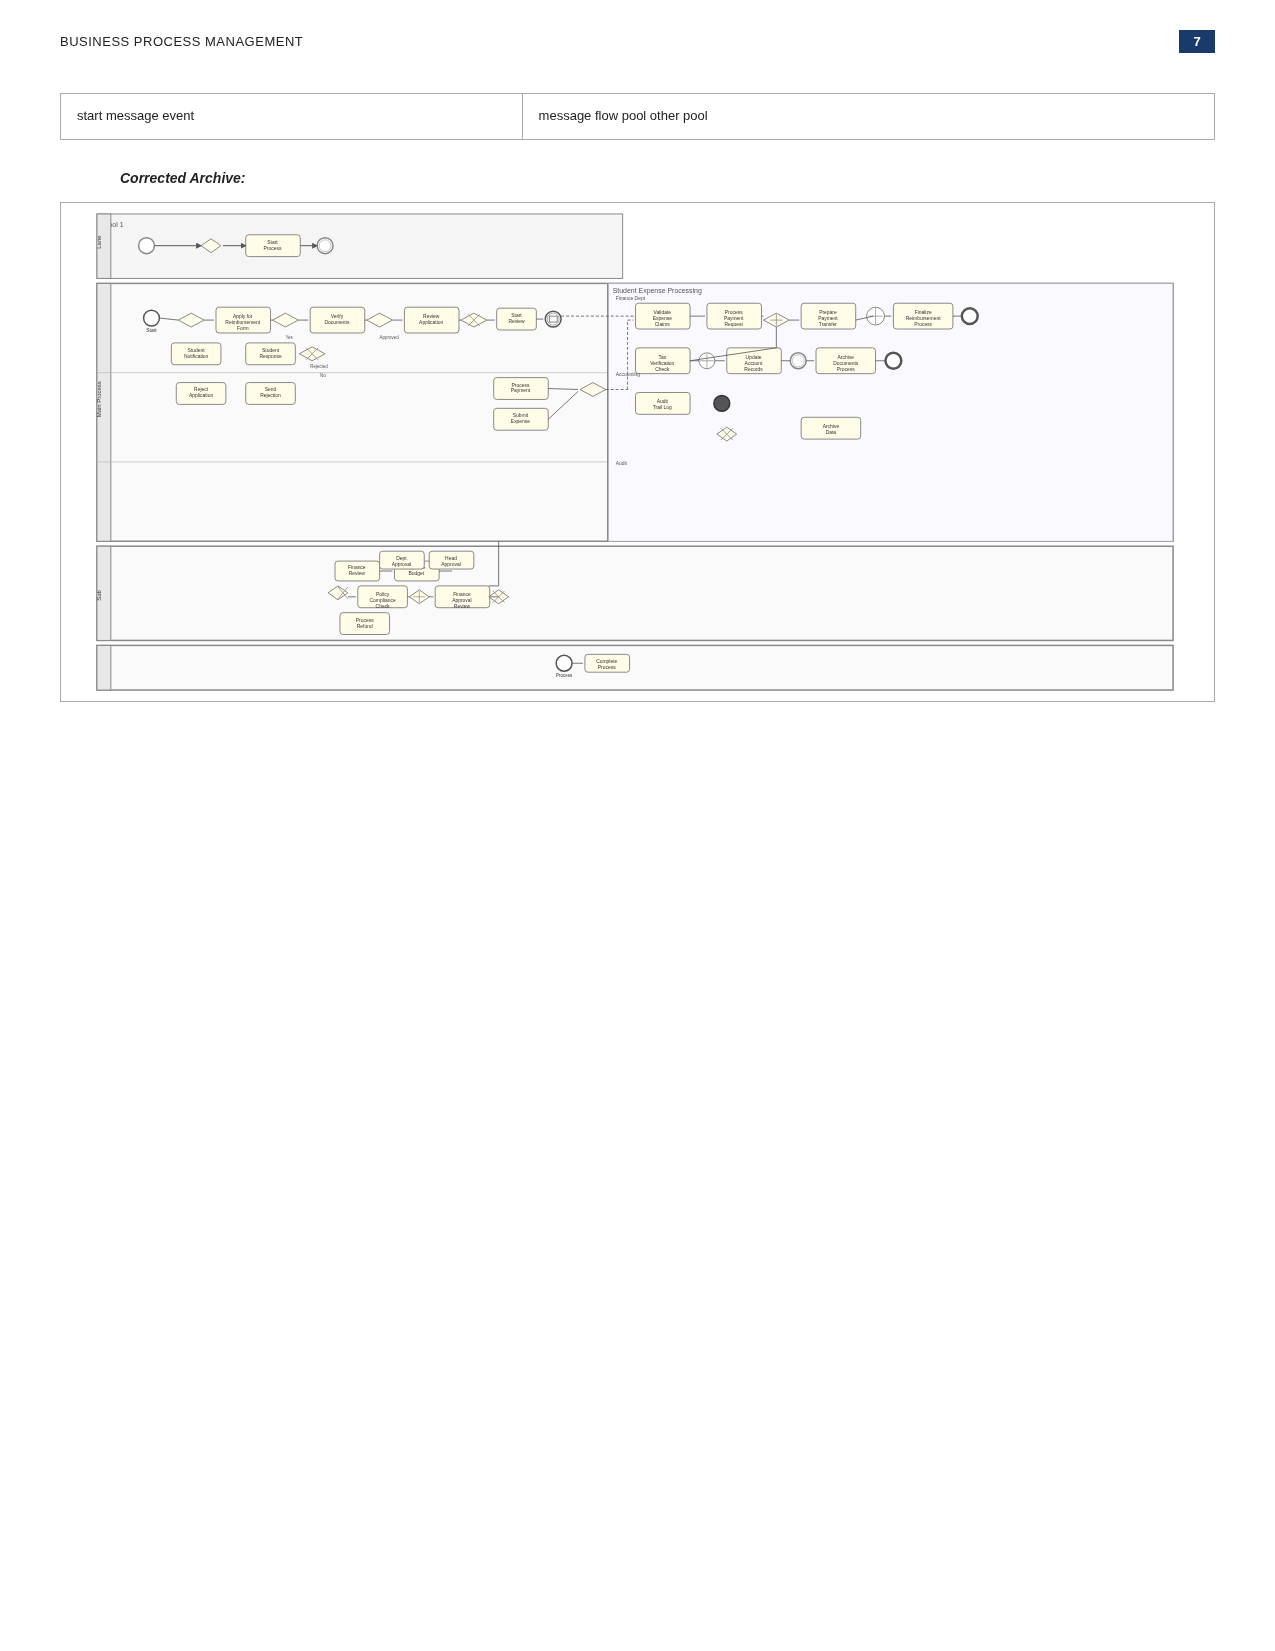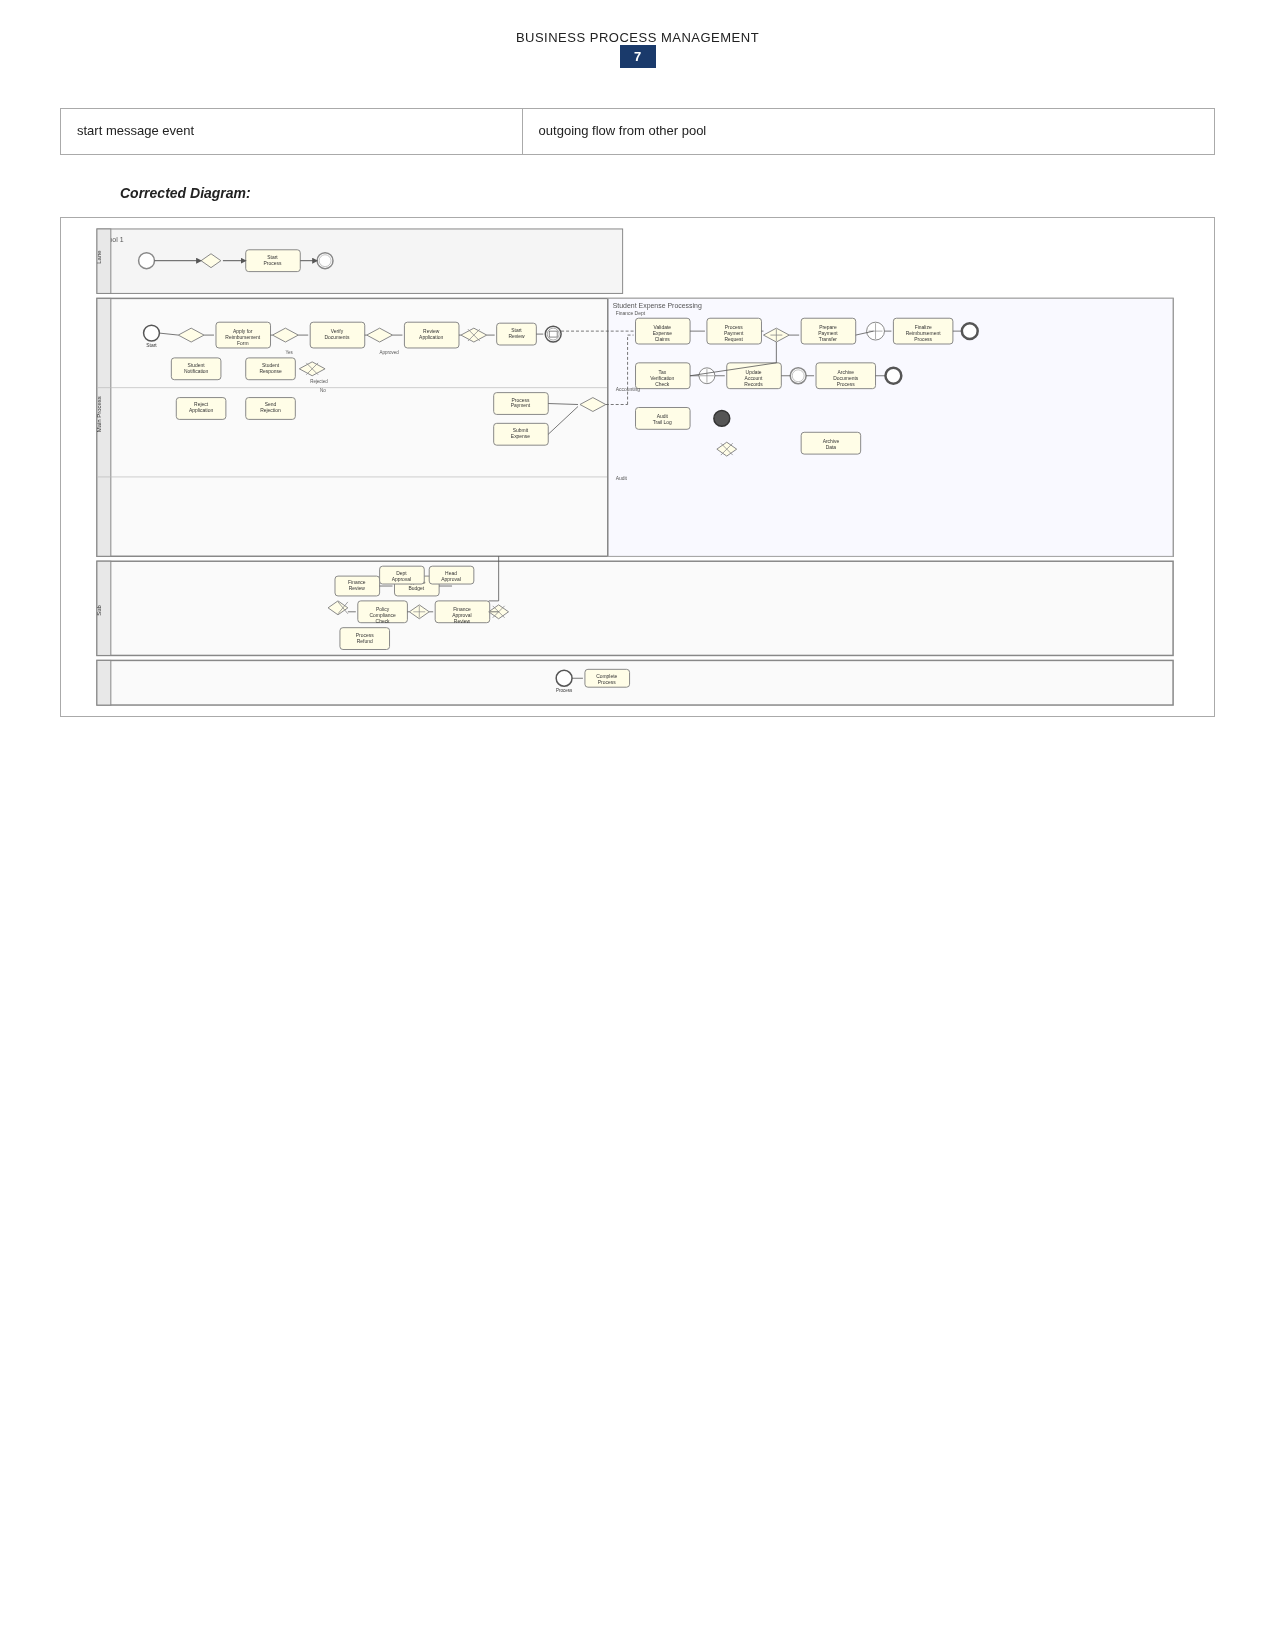--- a/index.html
+++ b/index.html
@@ -10,21 +10,20 @@
       min-height: 1651px;
       position: relative;
     }
 
     
     .header {
       display: flex;
       justify-content: space-between;
       align-items: center;
       padding: 30px 60px 20px 60px;
-      flex-direction: column;
     }
     .header-title {
       font-size: 13px;
       font-weight: normal;
       letter-spacing: 0.5px;
       color: #222;
     }
     .page-number-badge {
       background: #1a3a6b;
       color: #fff;
@@ -88,26 +87,26 @@
 
 <div class="header">
   <span class="header-title">BUSINESS PROCESS MANAGEMENT</span>
   <div class="page-number-badge">7</div>
 </div>
 
 <table class="error-table">
   <tbody>
     <tr>
       <td>start message event</td>
-      <td>outgoing flow from other pool</td>
+      <td>message flow pool other pool</td>
     </tr>
   </tbody>
 </table>
 
-<div class="diagram-label">Corrected Diagram:</div>
+<div class="diagram-label">Corrected Archive:</div>
 
 <div class="diagram-container">
   <svg class="diagram-svg" viewBox="0 0 1100 490" xmlns="http://www.w3.org/2000/svg">
 
     <rect x="5" y="5" width="530" height="65" fill="#f5f5f5" stroke="#888" stroke-width="1"></rect>
     <text x="12" y="18" font-size="7" fill="#555">Pool 1</text>
 
     <rect x="5" y="5" width="14" height="65" fill="#e8e8e8" stroke="#888" stroke-width="1"></rect>
     <text x="9" y="40" font-size="6" fill="#333" transform="rotate(-90,9,40)">Lane</text>
 

